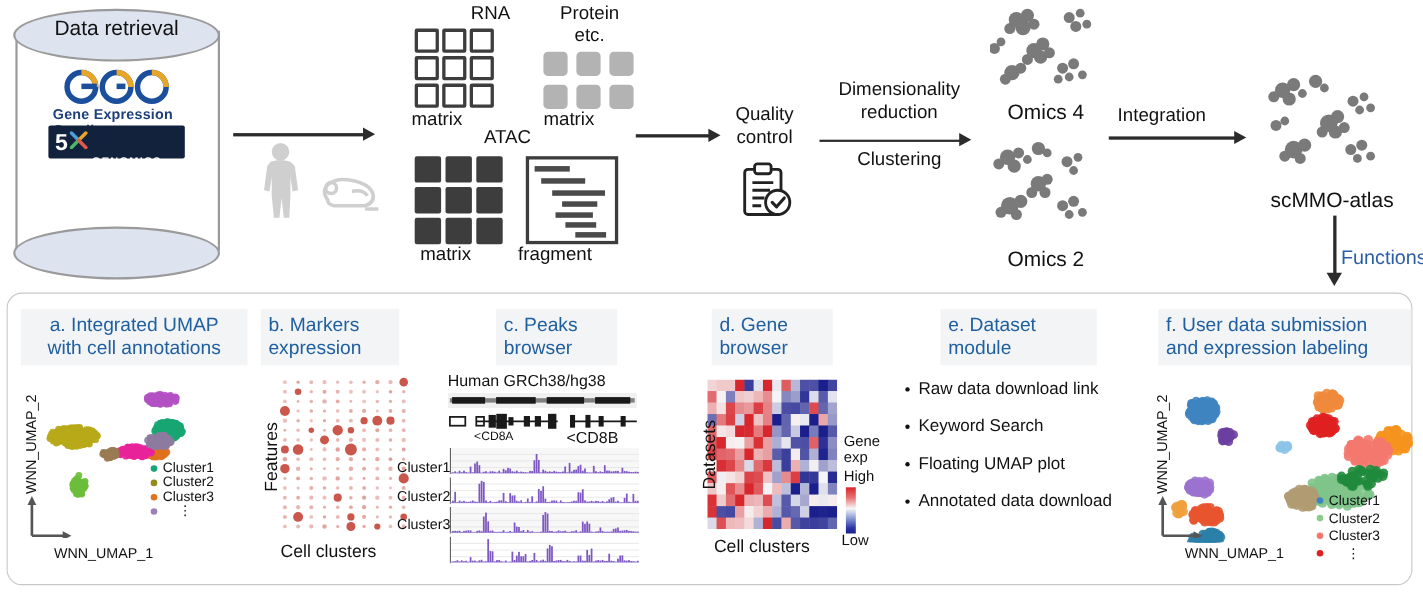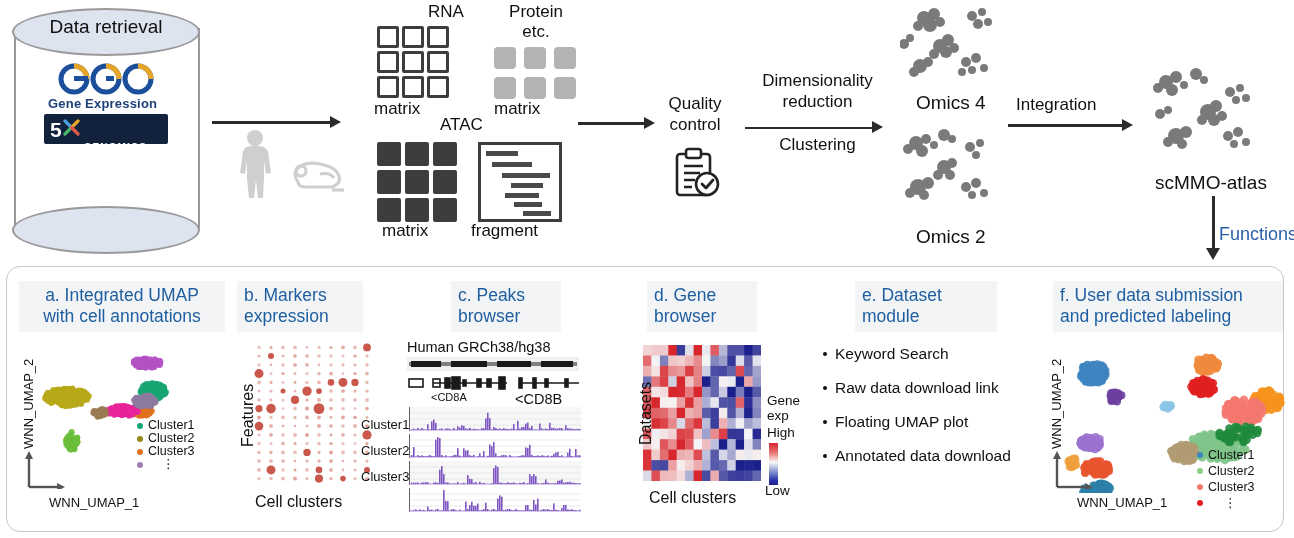--- a/index.html
+++ b/index.html
@@ -1745,38 +1745,38 @@
 exp</div>
   <div class="axis-lbl" style="left:760px;top:158px;font-size:13.5px;">High</div>
   <div class="cbar" style="left:762px;top:176px;height:42px;"></div>
   <div class="axis-lbl" style="left:758px;top:216px;font-size:13.5px;">Low</div>
 
   <div class="ptitle" style="left:848px;top:14px;width:128px;">e. Dataset
 module</div>
   <div style="position:absolute;left:816px;top:78px;width:230px;">
     <div class="bullet-row">
         <span class="bullet-dot"></span>
-        <span>Keyword Search</span>
+        <span>Raw data download link</span>
       </div>
     <div class="bullet-row">
         <span class="bullet-dot"></span>
-        <span>Raw data download link</span>
+        <span>Keyword Search</span>
       </div>
     <div class="bullet-row">
         <span class="bullet-dot"></span>
         <span>Floating UMAP plot</span>
       </div>
     <div class="bullet-row">
         <span class="bullet-dot"></span>
         <span>Annotated data download</span>
       </div>
   </div>
 
   <div class="ptitle" style="left:1046px;top:14px;width:216px;">f. User data submission
-and predicted labeling</div>
+and expression labeling</div>
   <svg style="position:absolute;left:1046px;top:78px;" width="110" height="148">
       <g id="umap-fl">
         <circle cx="44.3" cy="24.2" r="4" fill="#3e84c0" opacity="0.9"></circle>
         <circle cx="40.6" cy="19.7" r="4" fill="#3e84c0" opacity="0.9"></circle>
         <circle cx="28.5" cy="29.9" r="4" fill="#3e84c0" opacity="0.9"></circle>
         <circle cx="47.6" cy="31.8" r="4" fill="#3e84c0" opacity="0.9"></circle>
         <circle cx="34.5" cy="28.3" r="4" fill="#3e84c0" opacity="0.9"></circle>
         <circle cx="41.5" cy="24.8" r="4" fill="#3e84c0" opacity="0.9"></circle>
         <circle cx="49.7" cy="30.0" r="4" fill="#3e84c0" opacity="0.9"></circle>
         <circle cx="35.7" cy="22.7" r="4" fill="#3e84c0" opacity="0.9"></circle>

